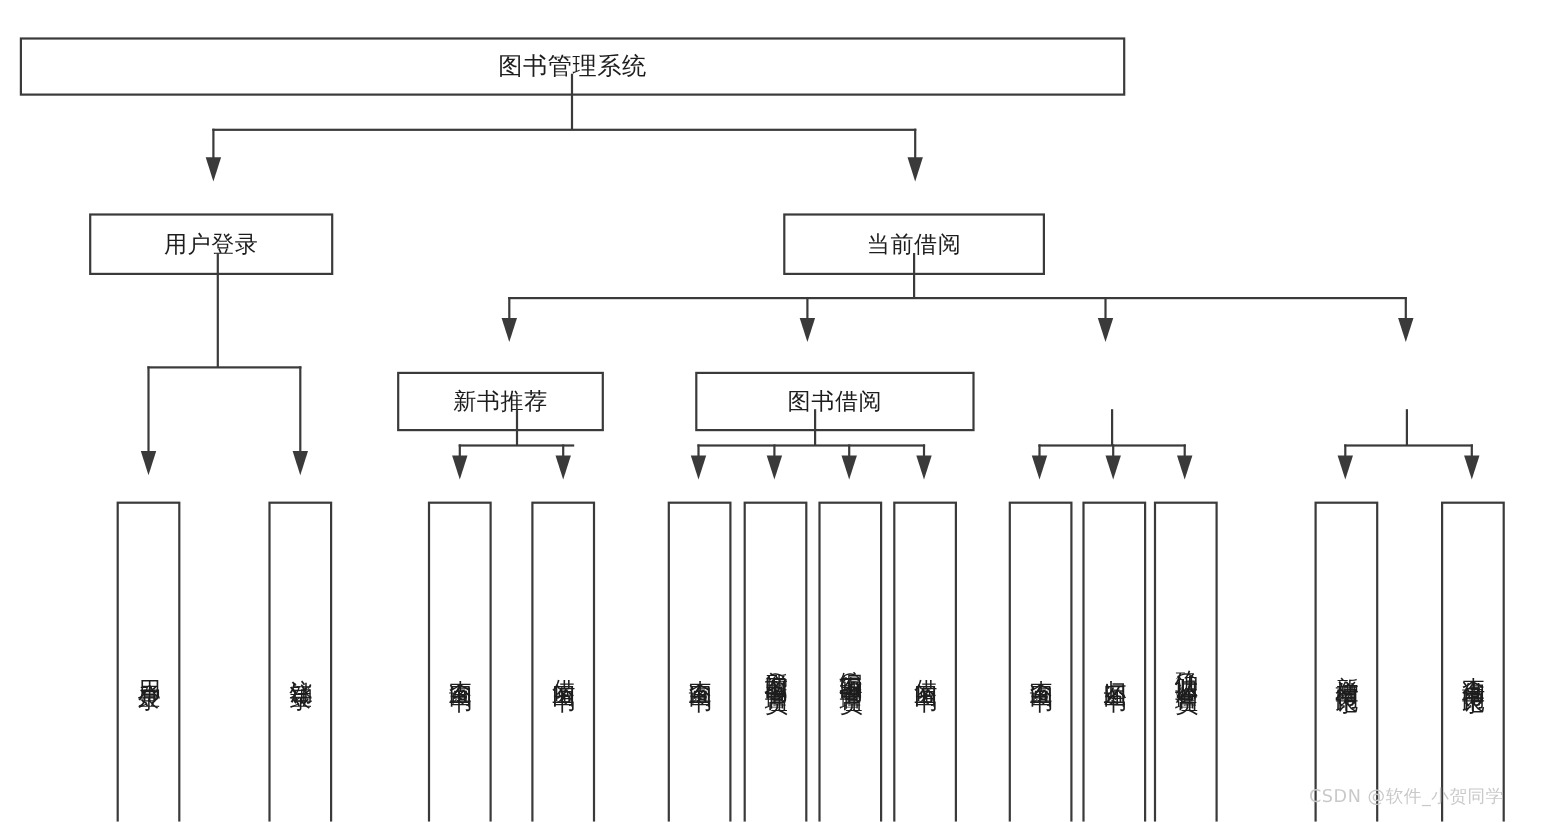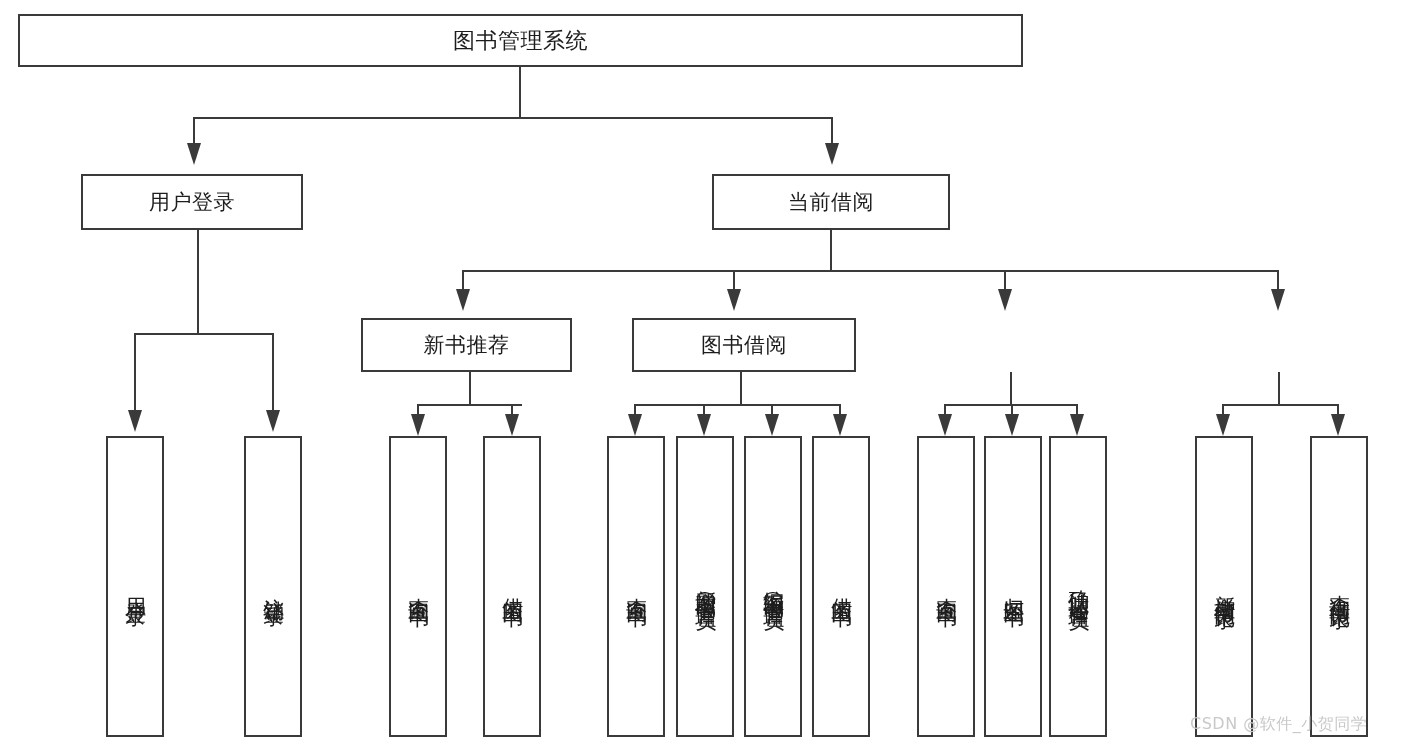--- a/index.html
+++ b/index.html
@@ -17,20 +17,21 @@
   
   .node{
     position:absolute;
     box-sizing:border-box;
     background:#ffffff;
     border:2px solid #3a3a3a;
     display:flex;
     align-items:center;
     justify-content:center;
     color:#1d1d1d;
+    margin-top:20px;
   }
   .node .label{
     display:block;
     text-align:center;
     line-height:1.18;
     white-space:pre;
   }
   .node.h .label{
     font-size:21px;
     letter-spacing:0.5px;
@@ -105,24 +106,24 @@
   <div class="ln h" style="left:462px;top:270px;width:817px;height:2px;"></div>
   <div class="ln v" style="left:462px;top:270px;width:2px;height:20px;"></div>
   <div class="arrow" style="left:456px;top:289px;"></div>
   <div class="ln v" style="left:733px;top:270px;width:2px;height:20px;"></div>
   <div class="arrow" style="left:727px;top:289px;"></div>
   <div class="ln v" style="left:1004px;top:270px;width:2px;height:20px;"></div>
   <div class="arrow" style="left:998px;top:289px;"></div>
   <div class="ln v" style="left:1277px;top:270px;width:2px;height:20px;"></div>
   <div class="arrow" style="left:1271px;top:289px;"></div>
 
-  <div class="node h" style="left:361px;top:318px;width:211px;height:54px;">
+  <div class="node h" style="left:361px;top:318px;width:188px;height:54px;">
     <span class="label">新书推荐</span>
   </div>
-  <div class="node h" style="left:632px;top:318px;width:224px;height:54px;">
+  <div class="node h" style="left:632px;top:318px;width:254px;height:54px;">
     <span class="label">图书借阅</span>
   </div>
 
   <div class="ln v" style="left:469px;top:372px;width:2px;height:33px;"></div>
   <div class="ln h" style="left:417px;top:404px;width:105px;height:2px;"></div>
   <div class="ln v" style="left:417px;top:404px;width:2px;height:12px;"></div>
   <div class="arrow" style="left:411px;top:414px;"></div>
   <div class="ln v" style="left:511px;top:404px;width:2px;height:12px;"></div>
   <div class="arrow" style="left:505px;top:414px;"></div>
 

